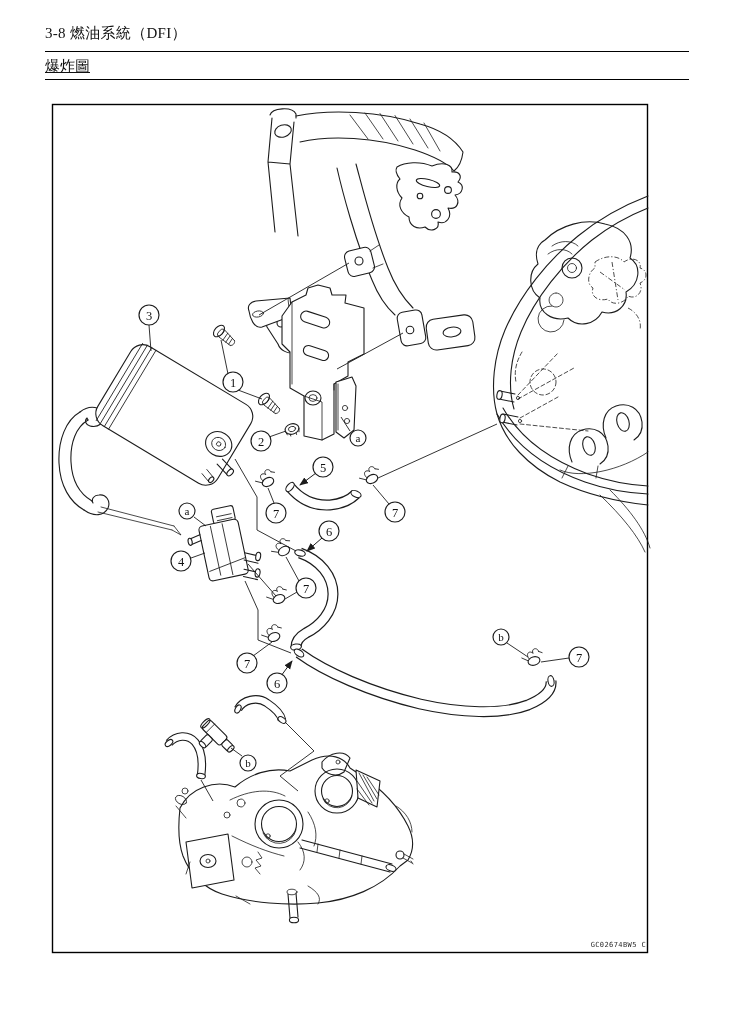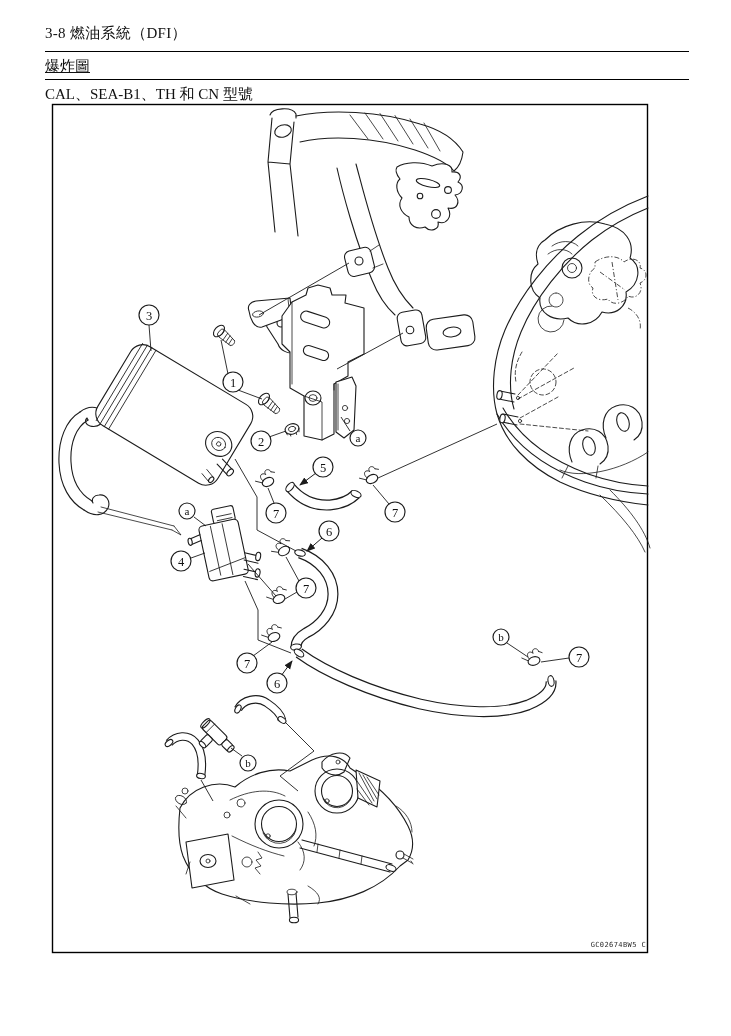--- a/index.html
+++ b/index.html
@@ -32,21 +32,20 @@
 </style>
 </head>
 <body>
 
 <div class="page">
 
   <div class="hdr-text page-label">3-8 燃油系統（DFI）</div>
   <div class="rule rule1"></div>
   <div class="hdr-text section-title">爆炸圖</div>
   <div class="rule rule2"></div>
-  <div class="hdr-text subtitle">CAL、SEA-B1、TH 和 CN 型號</div>
 
   <svg id="exploded-svg" width="731" height="1036" viewBox="0 0 731 1036">
 
     <defs>
       <marker id="arrow" markerWidth="9" markerHeight="8" refX="8" refY="3.5" orient="auto">
         <path d="M0,0 L9,3.5 L0,7 Z" fill="#1c1c1c"></path>
       </marker>
       <g id="clampSym">
         <ellipse rx="6" ry="4.2" fill="#fff" stroke="#1c1c1c" stroke-width="1.1"></ellipse>
         <path class="ln-thin" d="M-4,-3 C-7,-9 -2,-12 1,-8 M1,-8 C0,-13 7,-13 7,-8 M-6,-2 l-5,-4 M7,-8 l3,2"></path>

